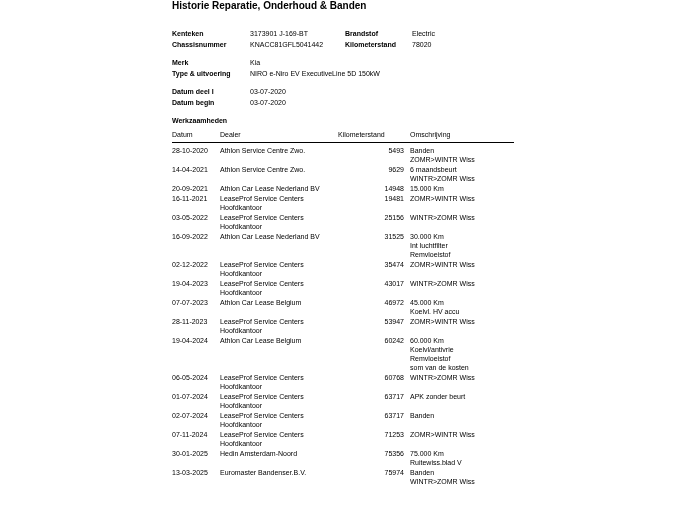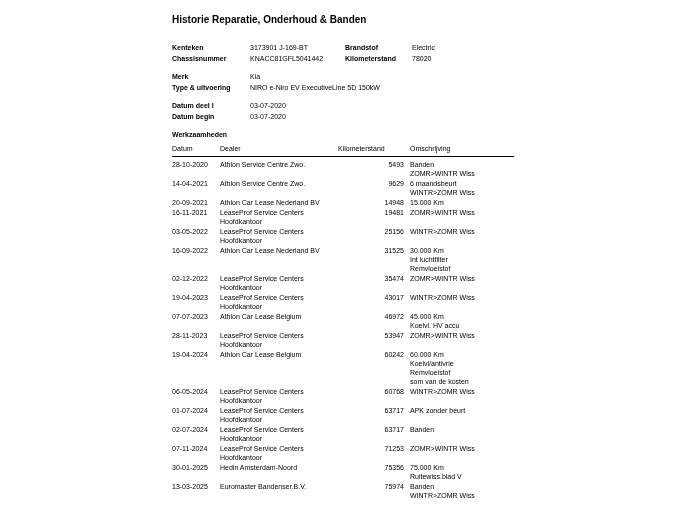--- a/index.html
+++ b/index.html
@@ -2,21 +2,21 @@
 <html><head>
 <meta charset="utf-8">
 <style>
   * { margin:0; padding:0; box-sizing:border-box; }
   html, body { background:#ffffff; }
   body {
     width:685px; height:514px; overflow:hidden;
     font-family:"Liberation Sans", sans-serif;
     font-size:7px; color:#000;
   }
-  .page { margin-left:172px; width:342px; padding-top:14px; }
+  .page { margin-left:172px; width:342px; }
 
   .title { font-size:10px; font-weight:bold; margin-bottom:17px; }
 
   .info-row { display:flex; line-height:11px; }
   .info-row.gap { margin-top:7px; }
   .lbl  { width:78px; font-weight:bold; flex-shrink:0; white-space:nowrap; }
   .val  { width:95px; flex-shrink:0; white-space:nowrap; }
   .lbl2 { width:67px; font-weight:bold; flex-shrink:0; white-space:nowrap; }
   .val2 { white-space:nowrap; }
 

